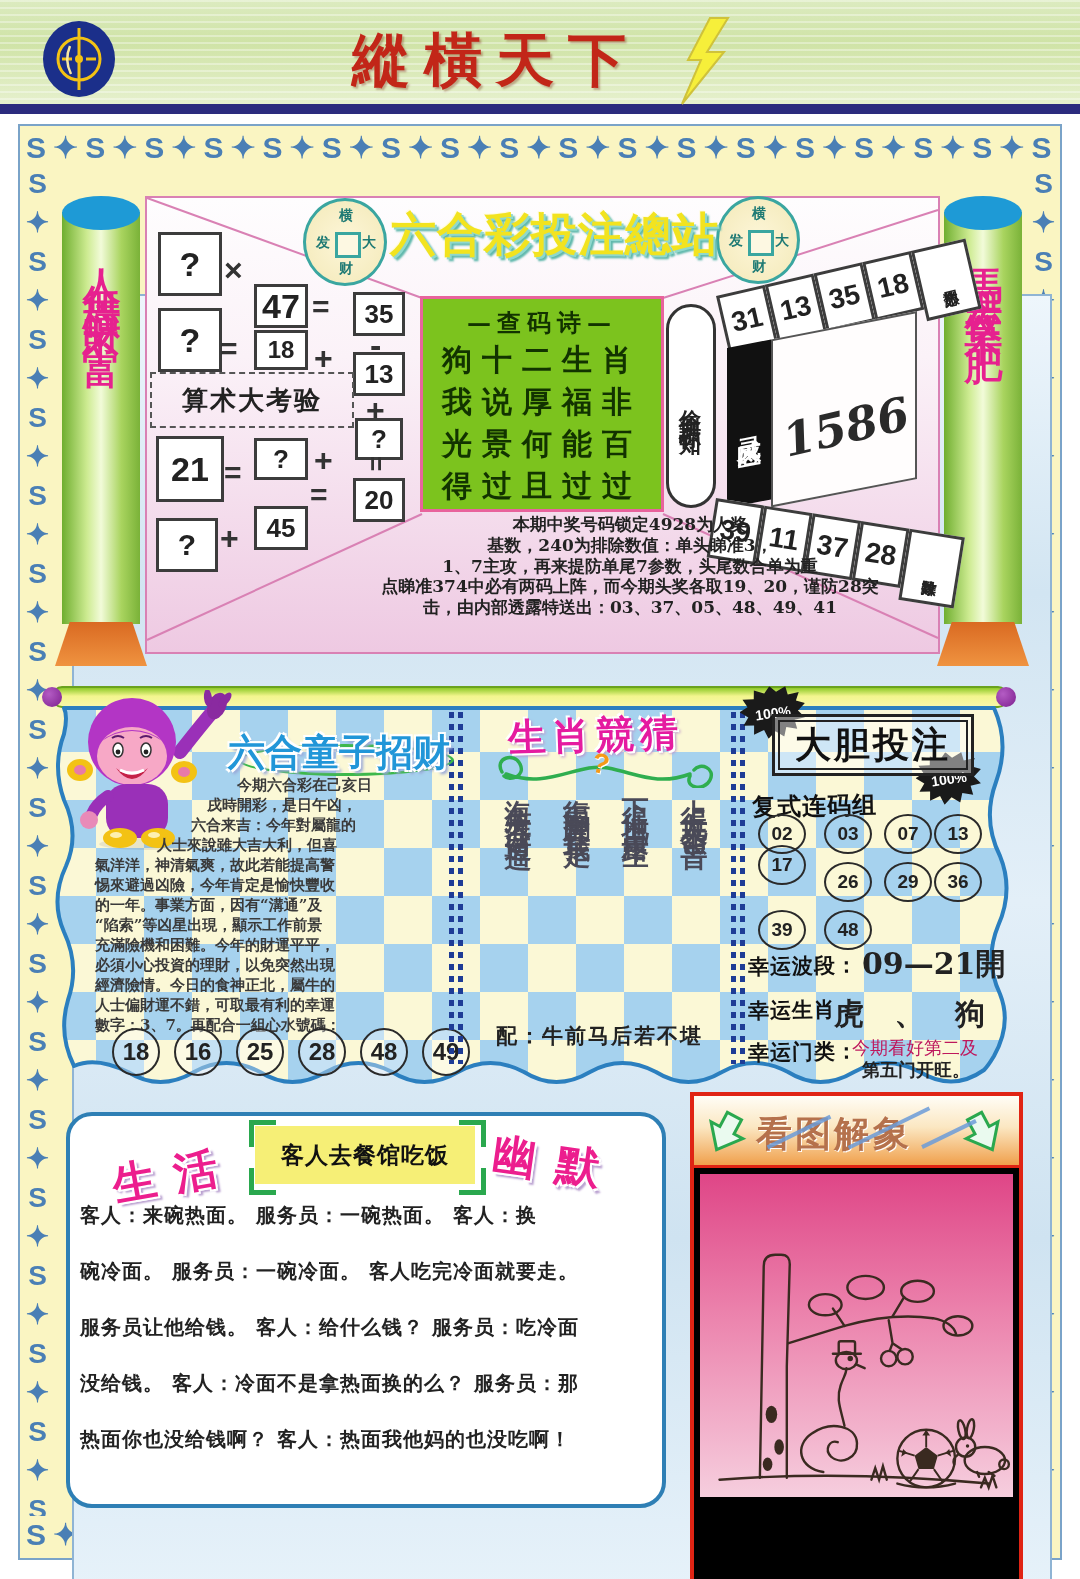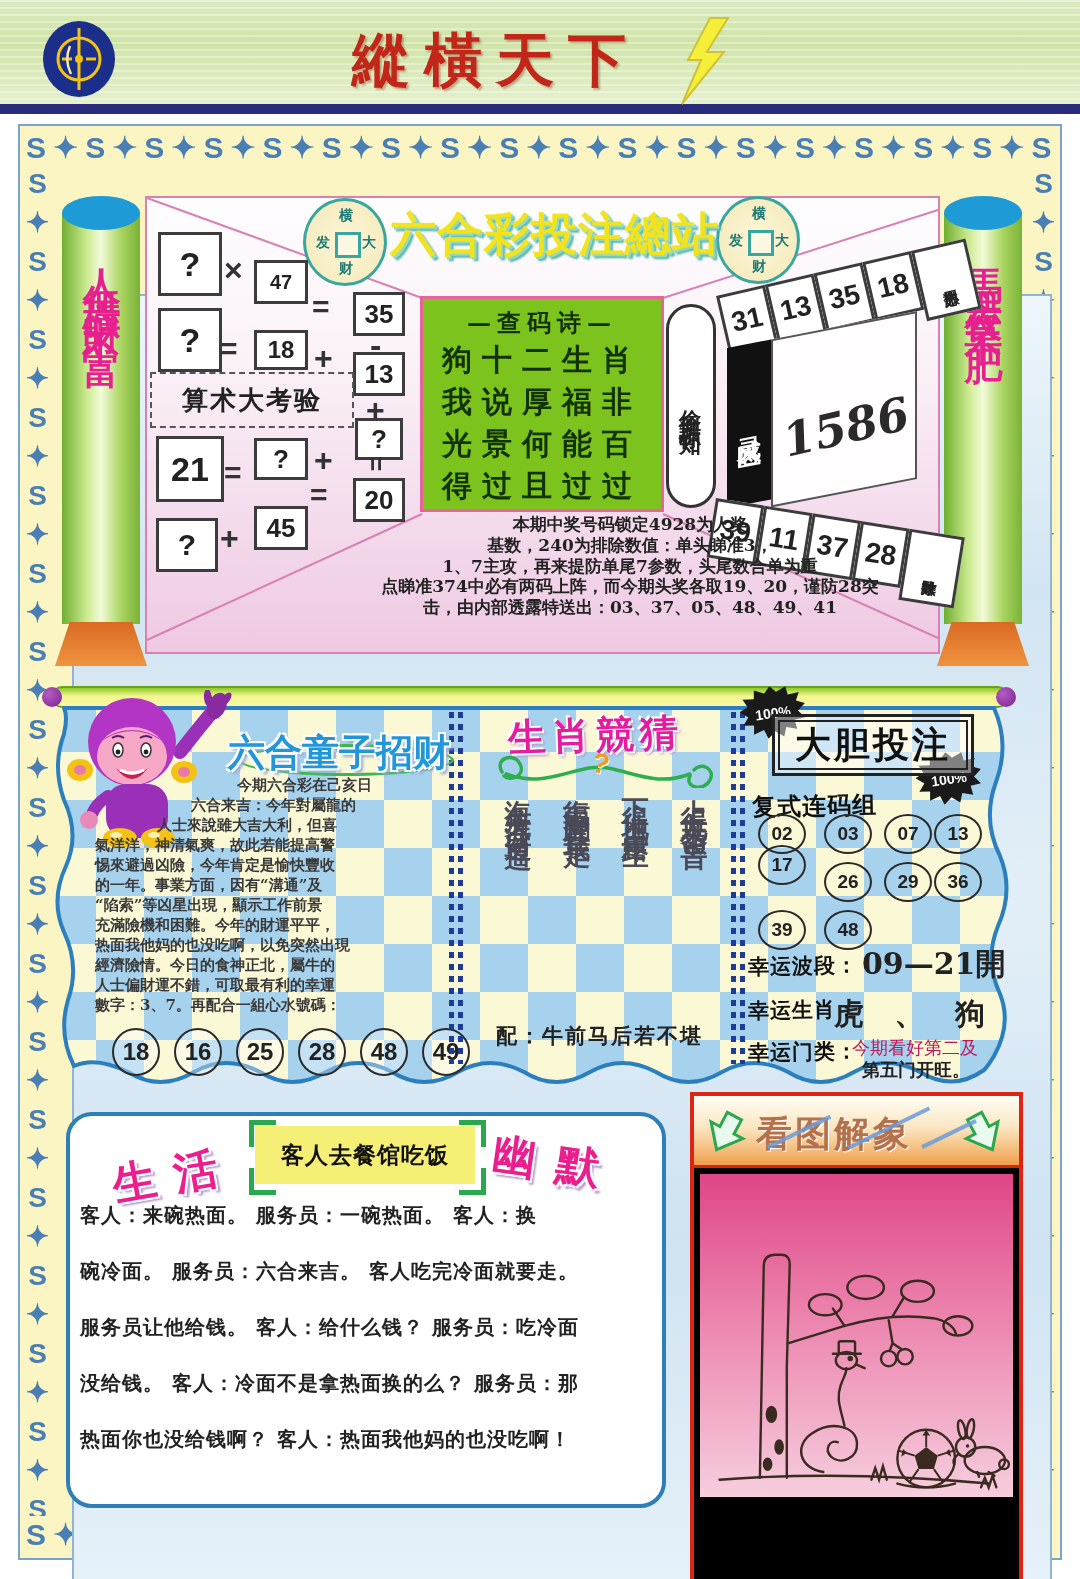--- a/index.html
+++ b/index.html
@@ -185,21 +185,21 @@
     <span class="c-top">横</span>
     <span class="c-left">发</span>
     <span class="c-right">大</span>
     <span class="c-bottom">财</span>
   </div>
 
   <div id="station-title">六合彩投注總站</div>
 
   <div class="bx" style="left:158px;top:232px;width:58px;height:58px;font-size:34px">?</div>
   <div class="op" style="left:224px;top:252px;font-size:32px">×</div>
-  <div class="bx" style="left:254px;top:260px;width:48px;height:38px;font-size:20px">47</div>
+  <div class="bx" style="left:254px;top:284px;width:48px;height:38px;font-size:34px">47</div>
   <div class="op" style="left:312px;top:290px;font-size:30px">=</div>
   <div class="bx" style="left:353px;top:292px;width:46px;height:38px;font-size:26px">35</div>
   <div class="bx" style="left:158px;top:308px;width:58px;height:58px;font-size:34px">?</div>
   <div class="op" style="left:220px;top:332px;font-size:30px">=</div>
   <div class="bx" style="left:254px;top:330px;width:48px;height:34px;font-size:24px">18</div>
   <div class="op" style="left:314px;top:340px;font-size:32px">+</div>
   <div class="op" style="left:370px;top:326px;font-size:34px">-</div>
   <div class="bx" style="left:353px;top:352px;width:46px;height:38px;font-size:26px">13</div>
   <div class="abs" style="left:150px;top:372px;width:200px;height:52px;border:2.5px dashed #555;display:flex;align-items:center;justify-content:center;font-size:26px;font-weight:900;letter-spacing:2px;color:#222;font-family:'DejaVu Serif',serif">算术大考验</div>
   <div class="op" style="left:366px;top:392px;font-size:32px">+</div>
@@ -309,28 +309,29 @@
     <ellipse cx="58" cy="148" rx="17" ry="10" fill="#f3c214"></ellipse>
     <ellipse cx="96" cy="148" rx="17" ry="10" fill="#f3c214"></ellipse>
     <ellipse cx="54" cy="145" rx="6" ry="3" fill="#fdf0b0"></ellipse>
     <ellipse cx="92" cy="145" rx="6" ry="3" fill="#fdf0b0"></ellipse>
   </svg>
 
   <div id="boy-ellipse"></div>
   <div id="boy-title">六合童子招财</div>
   <div id="boy-par">
     <div style="padding-left:142px">今期六合彩在己亥日</div>
+    <div style="padding-left:112px">戌時開彩，是日午凶，</div>
     <div style="padding-left:96px">六合来吉：今年對屬龍的</div>
     <div style="padding-left:62px">人士來說雖大吉大利，但喜</div>
     <div>氣洋洋，神清氣爽，故此若能提高警</div>
     <div>惕來避過凶險，今年肯定是愉快豐收</div>
     <div>的一年。事業方面，因有“溝通”及</div>
     <div>“陷索”等凶星出現，顯示工作前景</div>
     <div>充滿險機和困難。今年的財運平平，</div>
-    <div>热面我他妈的也没吃啊，以免突然出現</div>
+    <div>必須小心投資的理財，以免突然出現</div>
     <div>經濟險情。今日的食神正北，屬牛的</div>
     <div>人士偏財運不錯，可取最有利的幸運</div>
     <div>數字：3、7。再配合一組心水號碼：</div>
   </div>
   <div id="lucky">
     <div class="numc" style="width:44px;height:44px;font-size:24px">18</div>
     <div class="numc" style="width:44px;height:44px;font-size:24px">16</div>
     <div class="numc" style="width:44px;height:44px;font-size:24px">25</div>
     <div class="numc" style="width:44px;height:44px;font-size:24px">28</div>
     <div class="numc" style="width:44px;height:44px;font-size:24px">48</div>
@@ -386,21 +387,21 @@
   <div id="subtitle">
     <span>客人去餐馆吃饭</span>
   </div>
   <div class="corner" style="left:249px;top:1120px;border-left-width:5px;border-top-width:5px"></div>
   <div class="corner" style="left:459px;top:1120px;border-right-width:5px;border-top-width:5px"></div>
   <div class="corner" style="left:249px;top:1168px;border-left-width:5px;border-bottom-width:5px"></div>
   <div class="corner" style="left:459px;top:1168px;border-right-width:5px;border-bottom-width:5px"></div>
   <div class="pinkT" style="left:492px;top:1134px;letter-spacing:20px;transform:rotate(8deg)">幽默</div>
   <div id="joke">
     <div>客人：来碗热面。 服务员：一碗热面。 客人：换</div>
-    <div>碗冷面。 服务员：六合来吉。 客人吃完冷面就要走。</div>
+    <div>碗冷面。 服务员：一碗冷面。 客人吃完冷面就要走。</div>
     <div>服务员让他给钱。 客人：给什么钱？ 服务员：吃冷面</div>
     <div>没给钱。 客人：冷面不是拿热面换的么？ 服务员：那</div>
     <div>热面你也没给钱啊？ 客人：热面我他妈的也没吃啊！</div>
   </div>
 
   <div id="riddle">
     <div id="riddle-head"></div>
     <svg class="abs" style="left:10px;top:14px" width="48" height="48" viewBox="0 0 48 48">
       <polygon points="14,4 30,4 30,20 40,20 22,42 4,20 14,20" fill="#eafaef" stroke="#2aa84e" stroke-width="3" transform="rotate(28 22 22)"></polygon>
     </svg>

